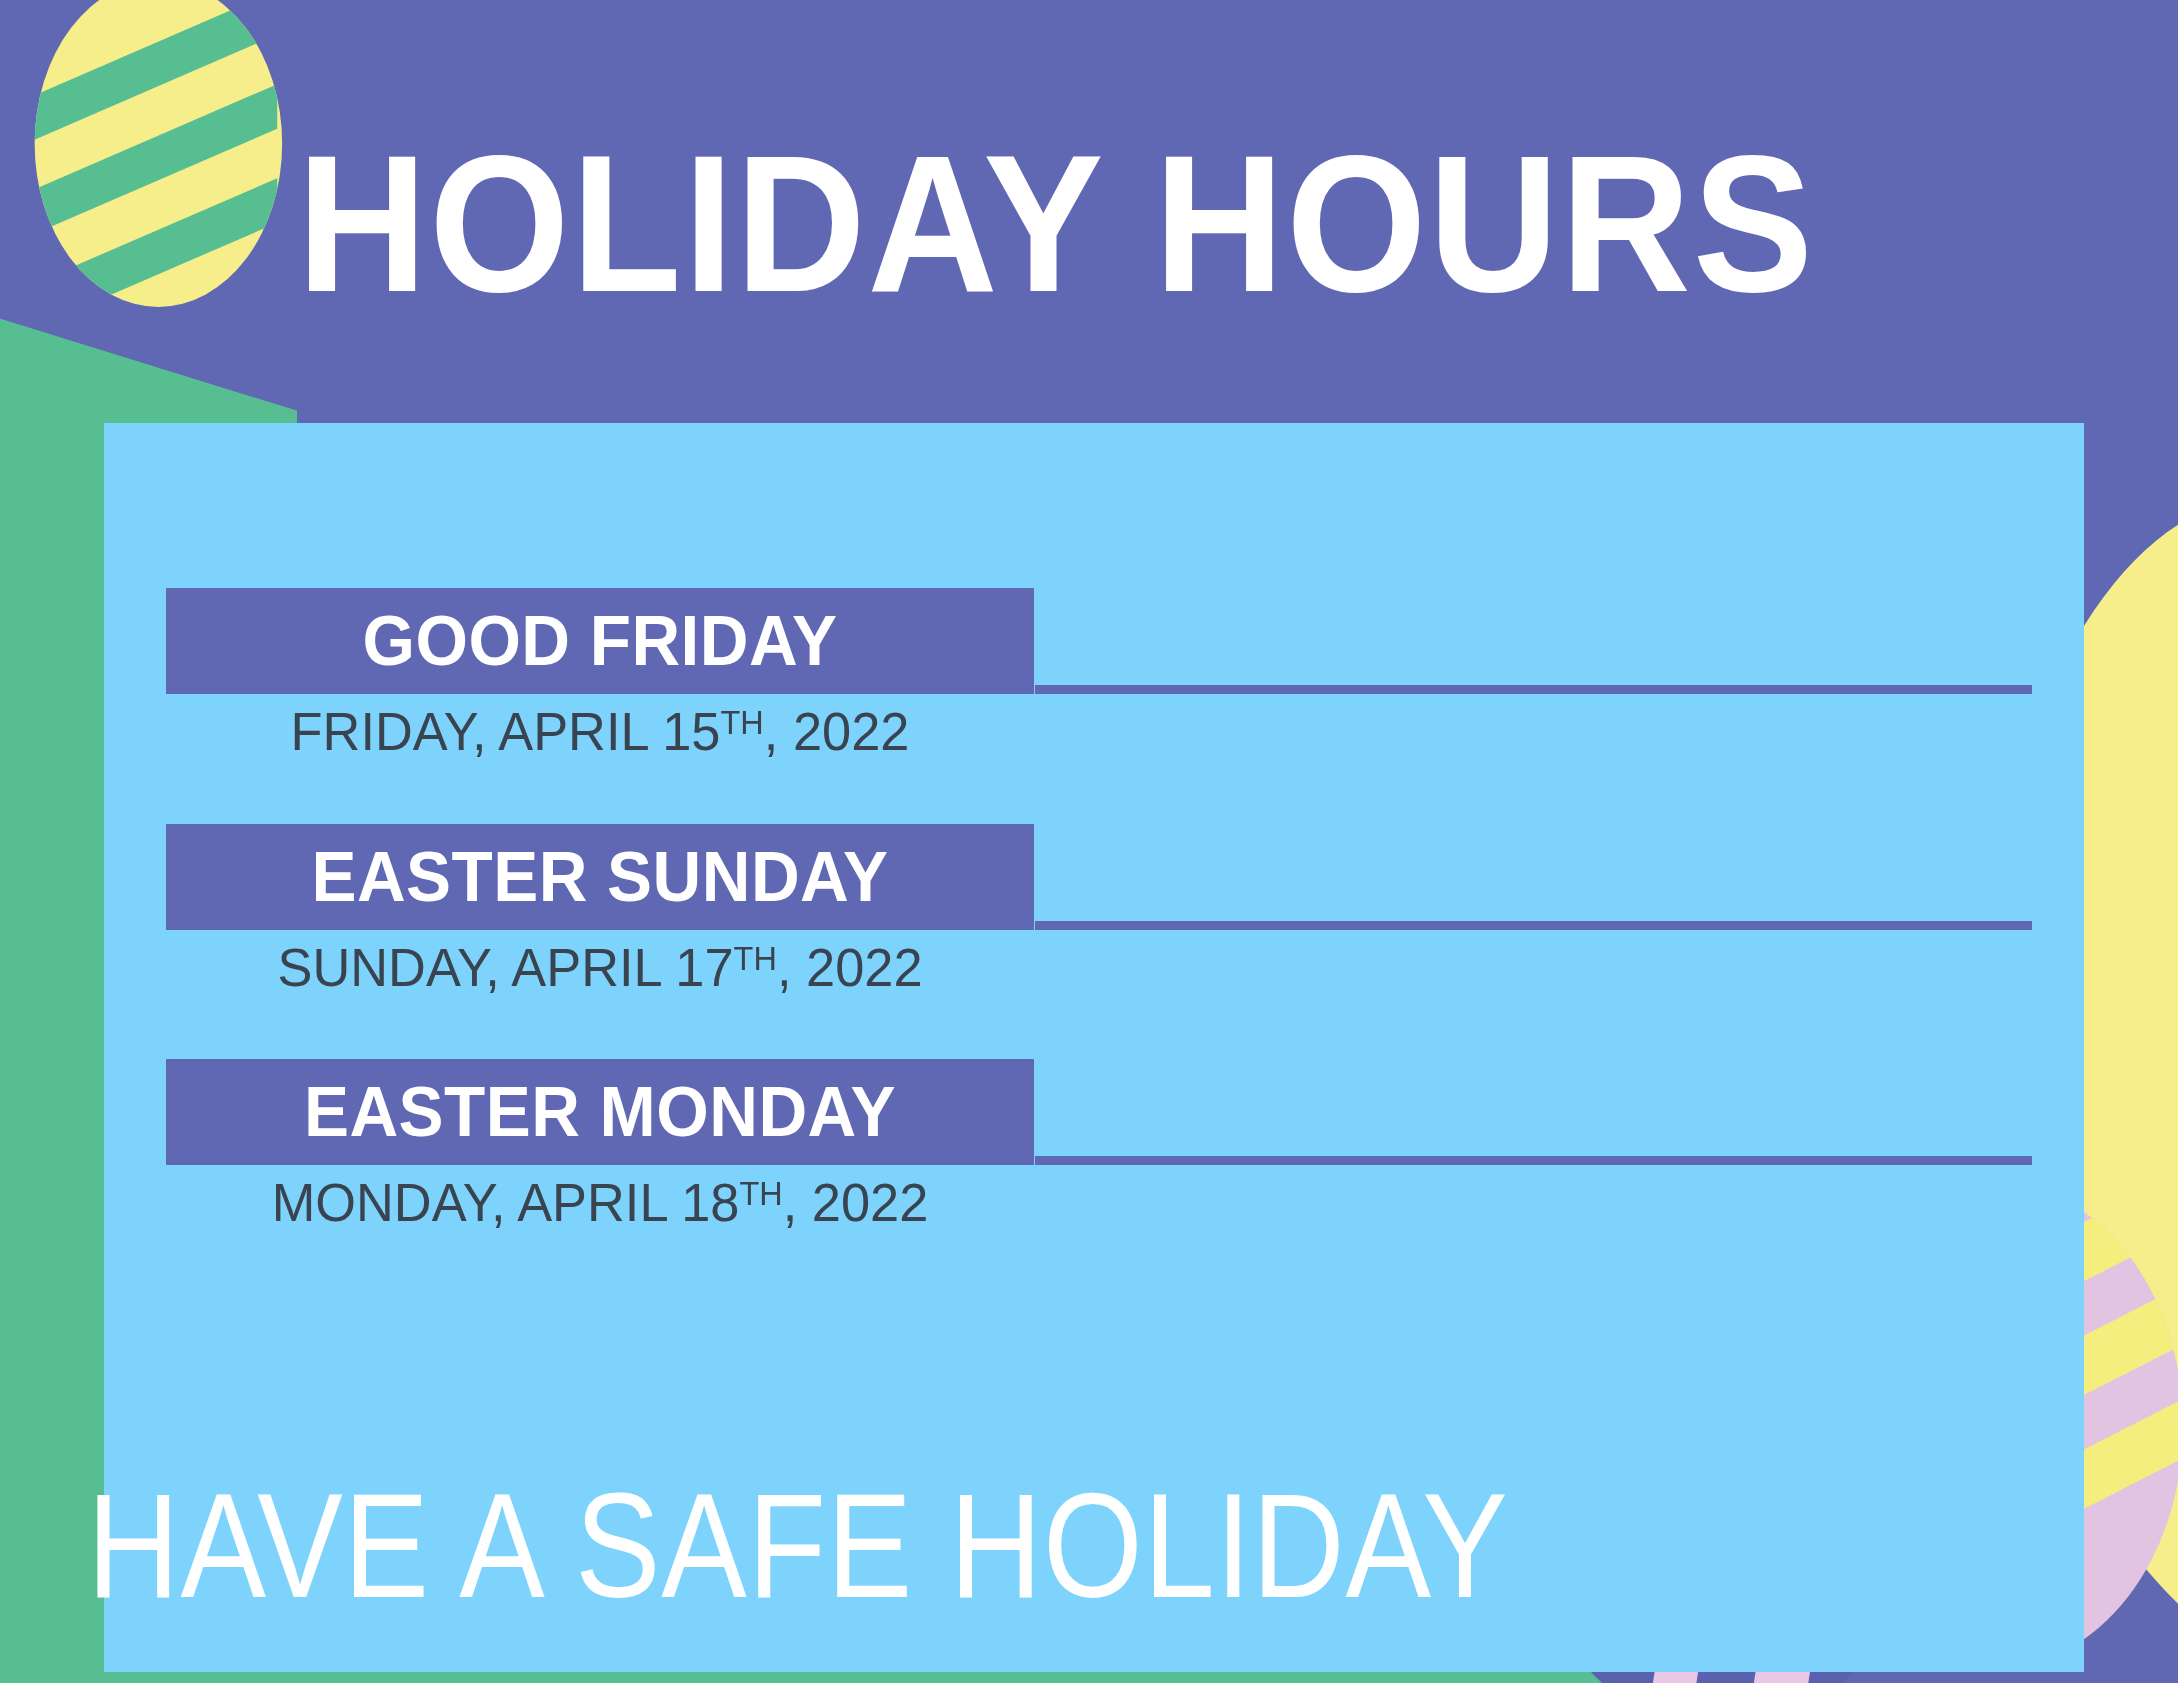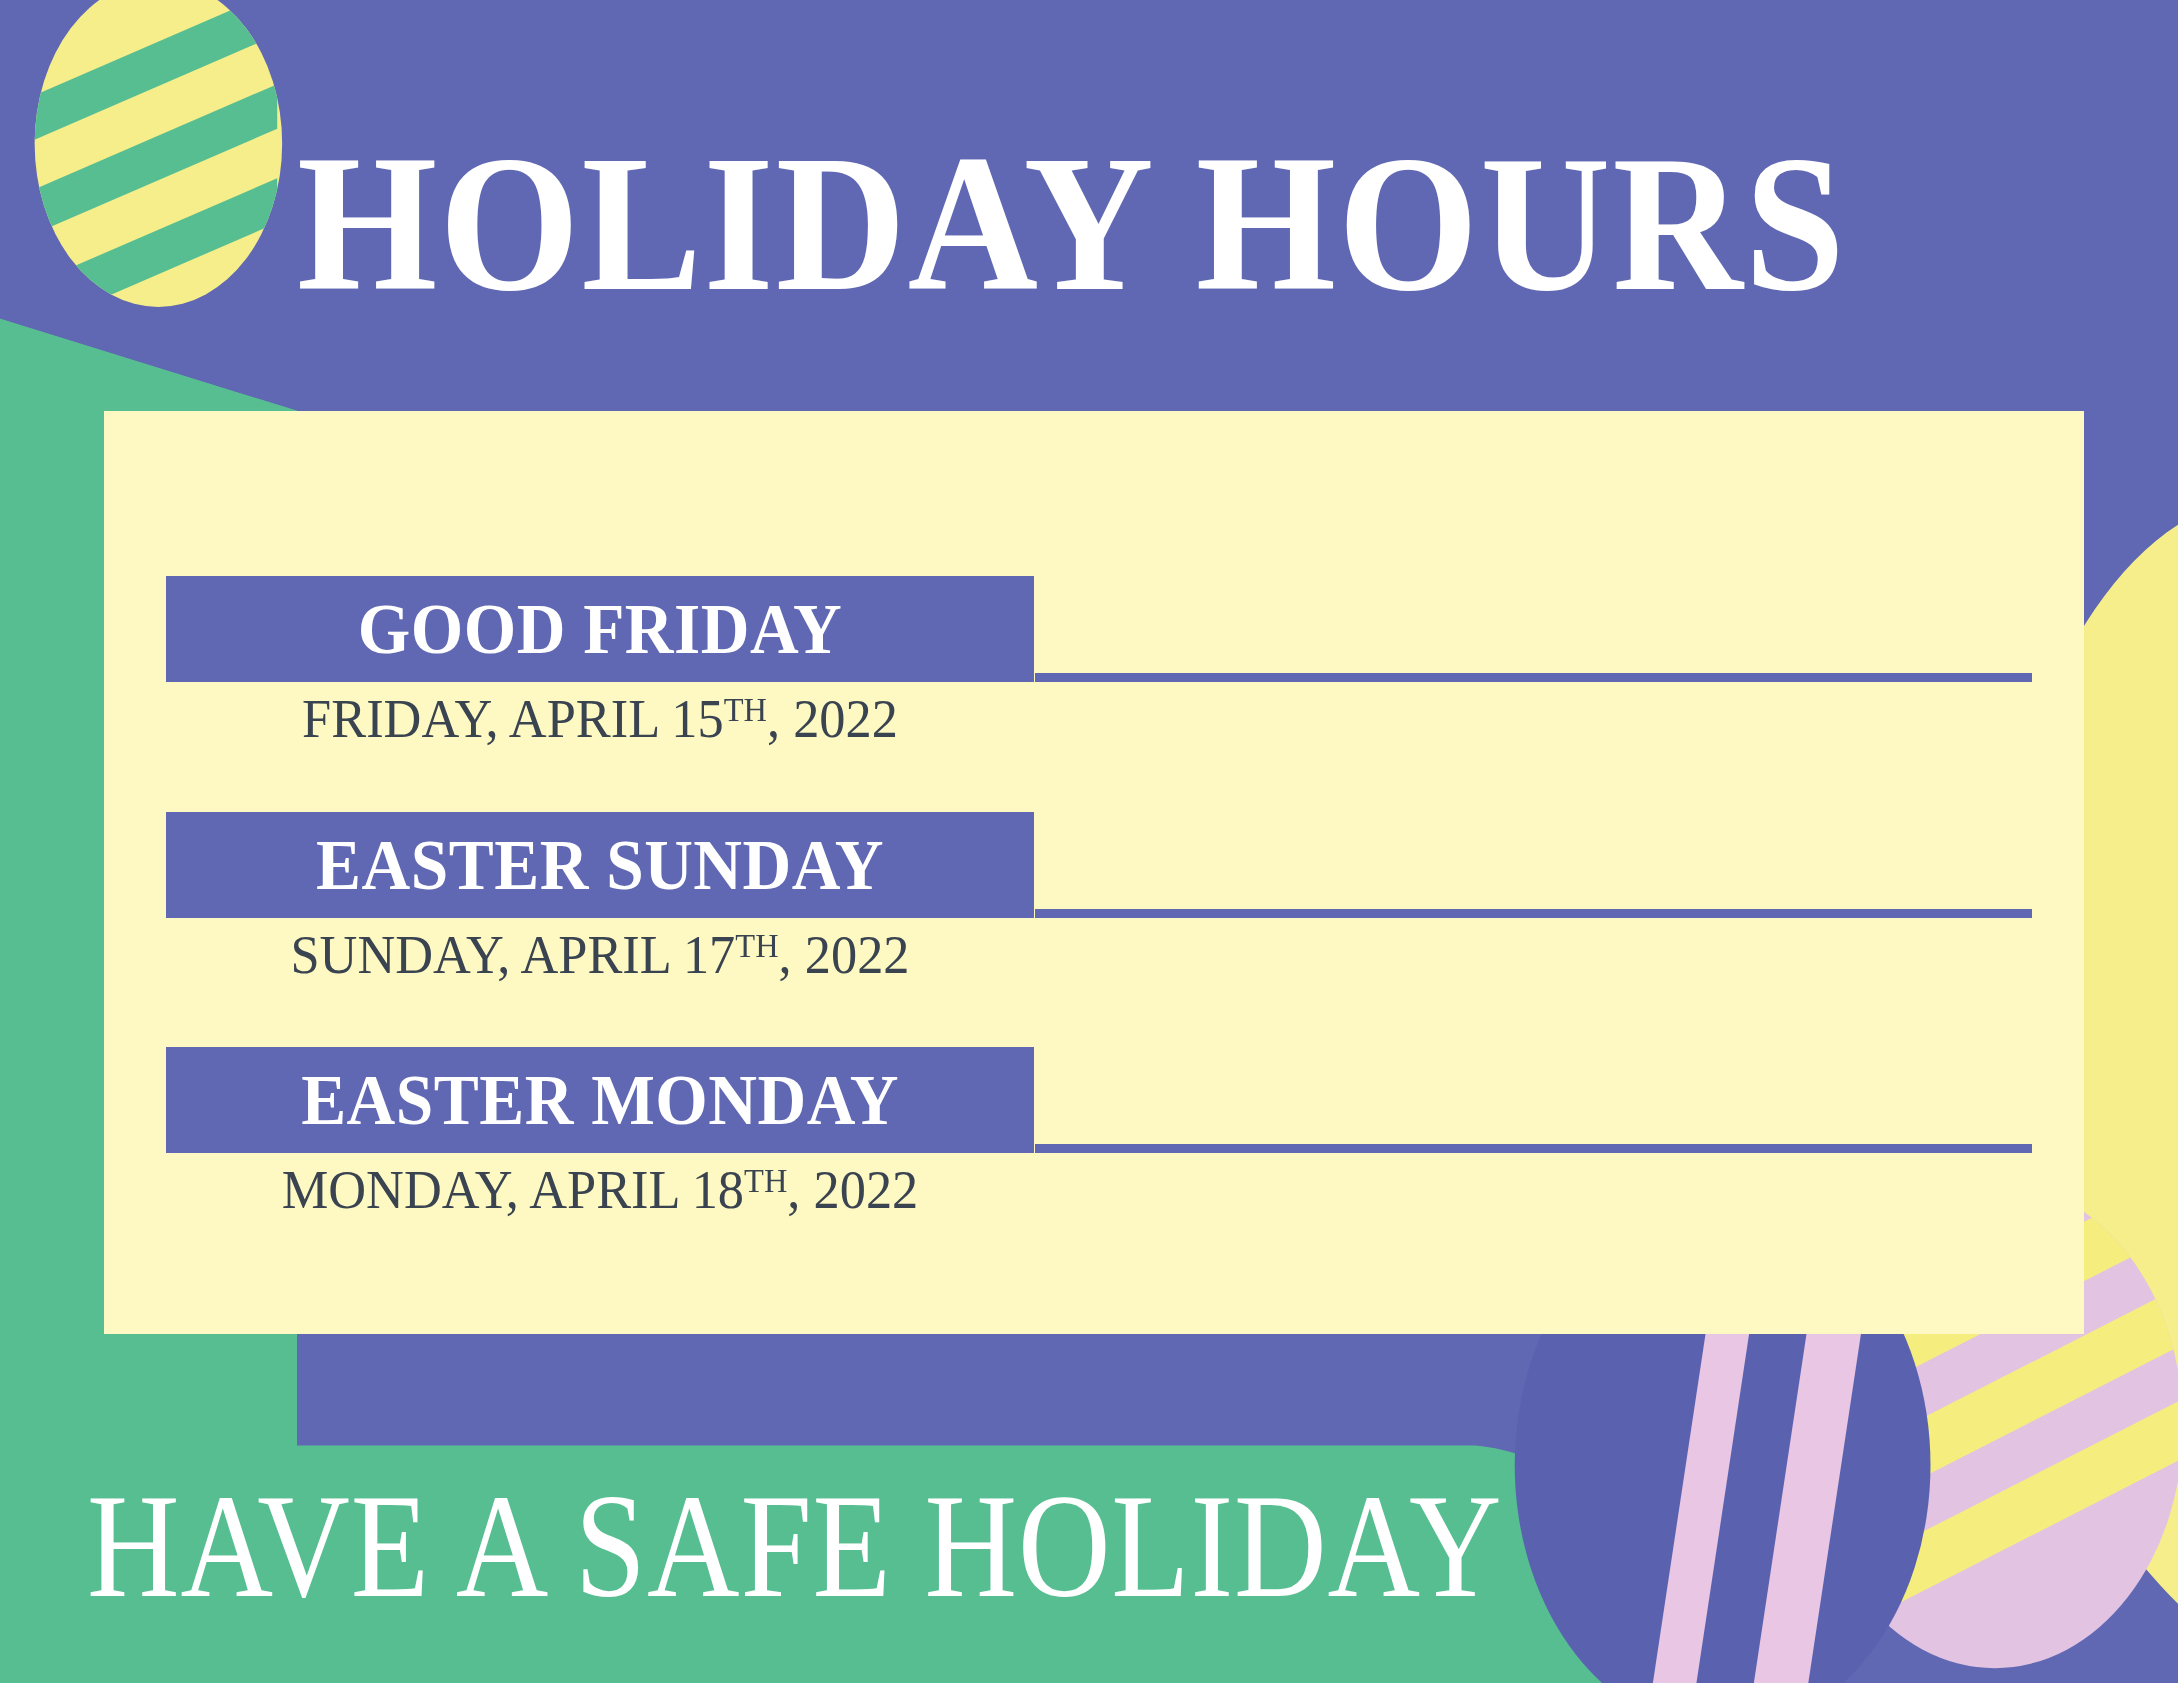--- a/index.html
+++ b/index.html
@@ -7,40 +7,40 @@
     margin: 0;
     padding: 0;
     background: #ffffff;
   }
   #poster {
     position: relative;
     width: 2178px;
     height: 1683px;
     overflow: hidden;
     background: #6068B3;
-    font-family: Liberation Serif, serif;
+    font-family: Liberation Sans, sans-serif;
   }
 
   
   .layer {
     position: absolute;
     top: 0; left: 0;
     width: 2178px;
     height: 1683px;
     pointer-events: none;
   }
 
   
   #card {
     position: absolute;
     left: 104px;
-    top: 411px;
+    top: 423px;
     width: 1980px;
-    height: 923px;
-    background: #fef9c3;
+    height: 1249px;
+    background: #7dd3fc;
   }
 
   
   #title {
     position: absolute;
     left: 297px;
     top: 127px;
     width: 1683px;
     height: 198px;
     color: #ffffff;

